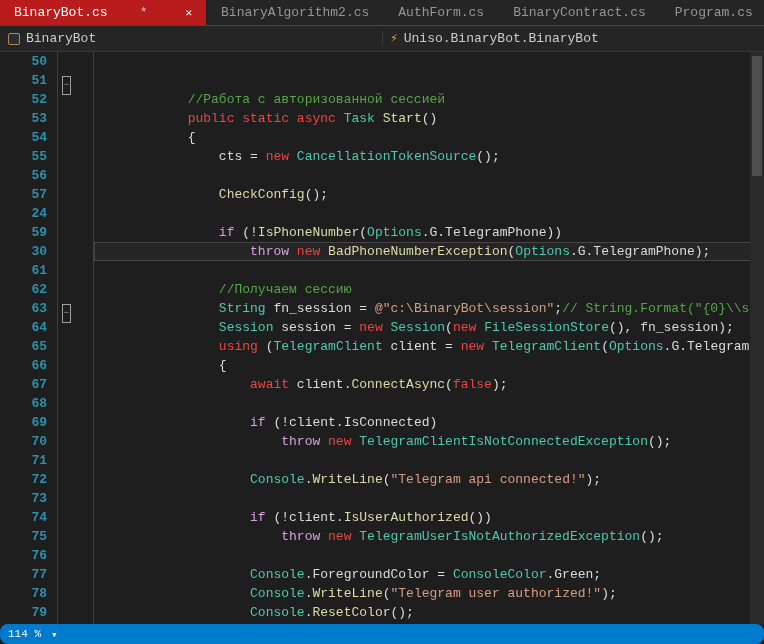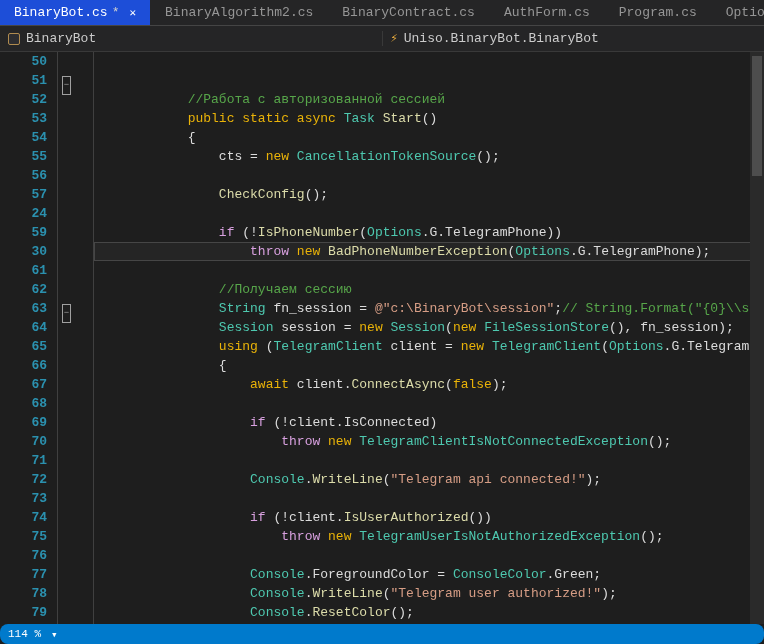--- a/index.html
+++ b/index.html
@@ -22,22 +22,23 @@
   .tab {
     display: inline-flex;
     align-items: center;
     padding: 4px 14px;
     color: #969696;
     cursor: pointer;
     border-right: 1px solid #252526;
     white-space: nowrap;
   }
   .tab.active {
-    background: #1d4ed8;
+    background: #b91c1c;
     color: #fff;
+    gap: 28px;
   }
   .tab .modified { margin-left: 4px; color: #d0d0d0; }
   .tab .close { margin-left: 10px; font-size: 11px; }
   .crumbbar {
     display: flex;
     background: #252526;
     height: 26px;
     border-bottom: 1px solid #393939;
     align-items: center;
   }
@@ -100,21 +101,21 @@
   .code .line { height: 19px; }
   .highlight-line {
     position: absolute;
     left: 0; right: 0; height: 19px;
     border: 1px solid #464646;
     background: rgba(255,255,255,0.03);
     pointer-events: none;
   }
   
   .c-comment { color: #57a64a; }
-  .c-keyword { color: #eab308; }
+  .c-keyword { color: #ef4444; }
   .c-type { color: #4ec9b0; }
   .c-method { color: #dcdcaa; }
   .c-text { color: #dcdcdc; }
   .c-string { color: #d69d85; }
   .c-control { color: #d8a0df; }
   .statusbar {
     height: 20px;
     background: #007acc;
     color: #fff;
     display: flex;
@@ -143,24 +144,24 @@
 <div class="tabbar" id="tabbar">
     <div class="tab active">
       <span>BinaryBot.cs</span>
       <span class="modified">*</span>
       <span class="close">✕</span>
     </div>
     <div class="tab">
       <span>BinaryAlgorithm2.cs</span>
     </div>
     <div class="tab">
+      <span>AuthForm.cs</span>
+    </div>
+    <div class="tab">
       <span>BinaryContract.cs</span>
-    </div>
-    <div class="tab">
-      <span>AuthForm.cs</span>
     </div>
     <div class="tab">
       <span>Program.cs</span>
     </div>
     <div class="tab">
       <span>Options.cs</span>
     </div>
   </div>
 
 <div class="crumbbar">

